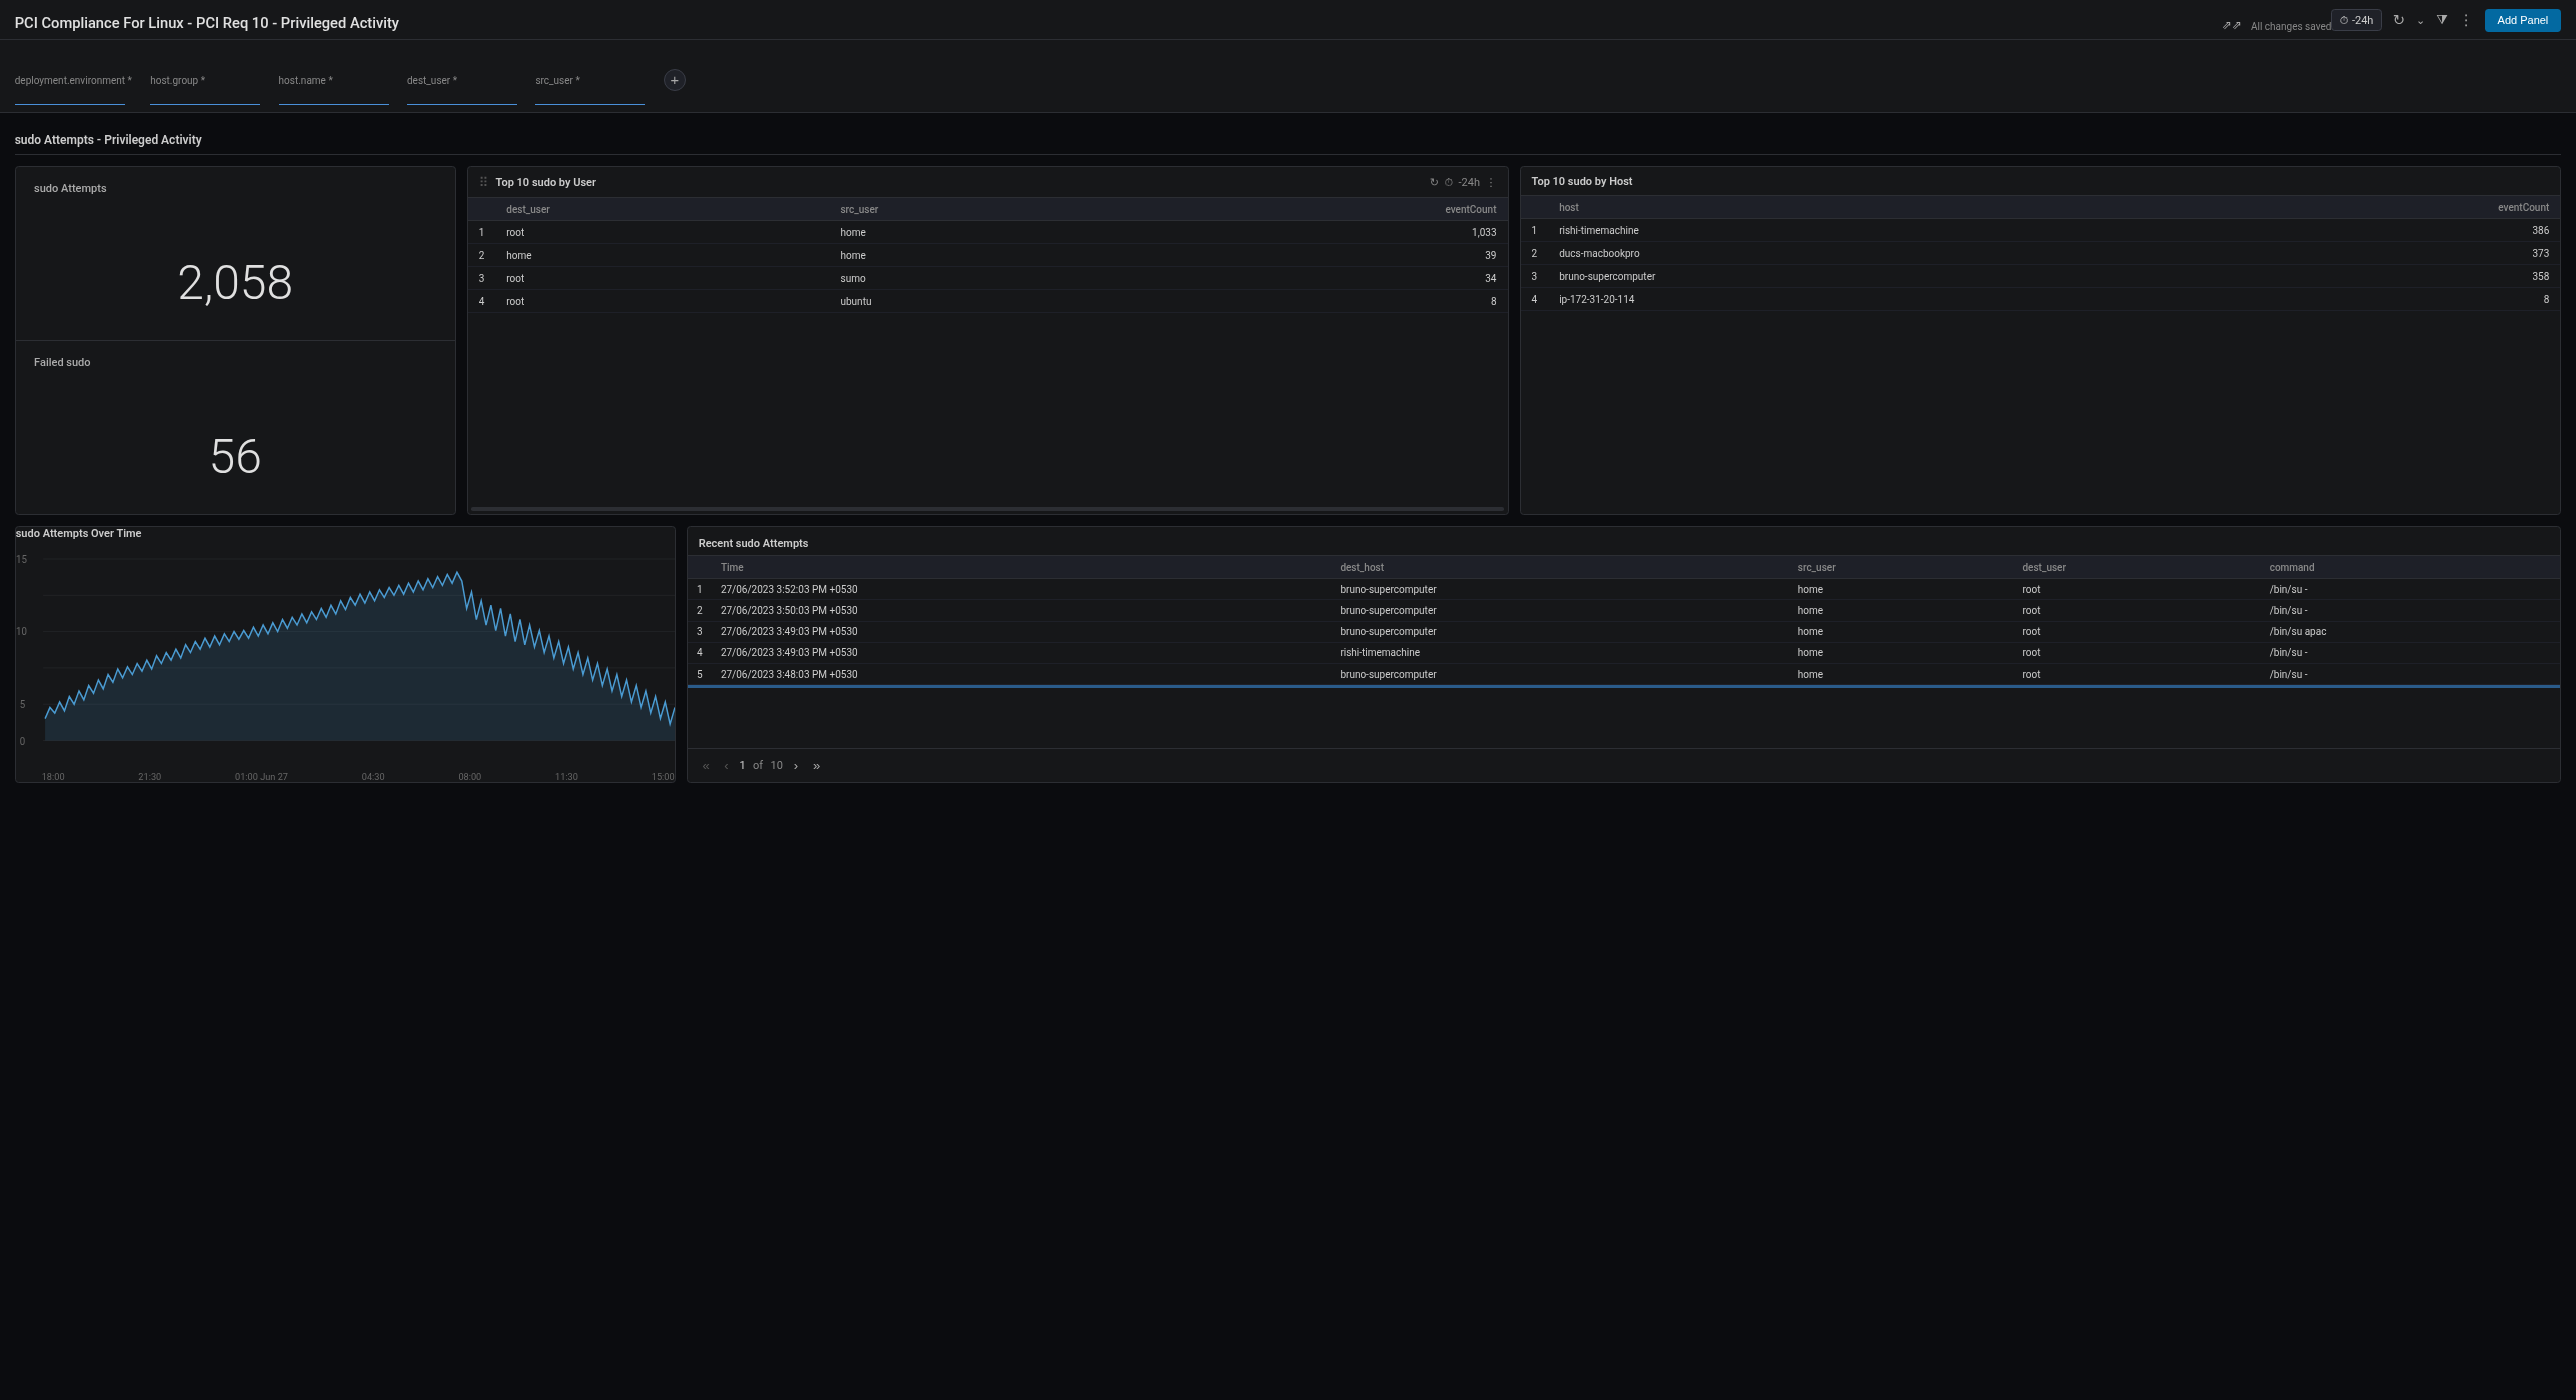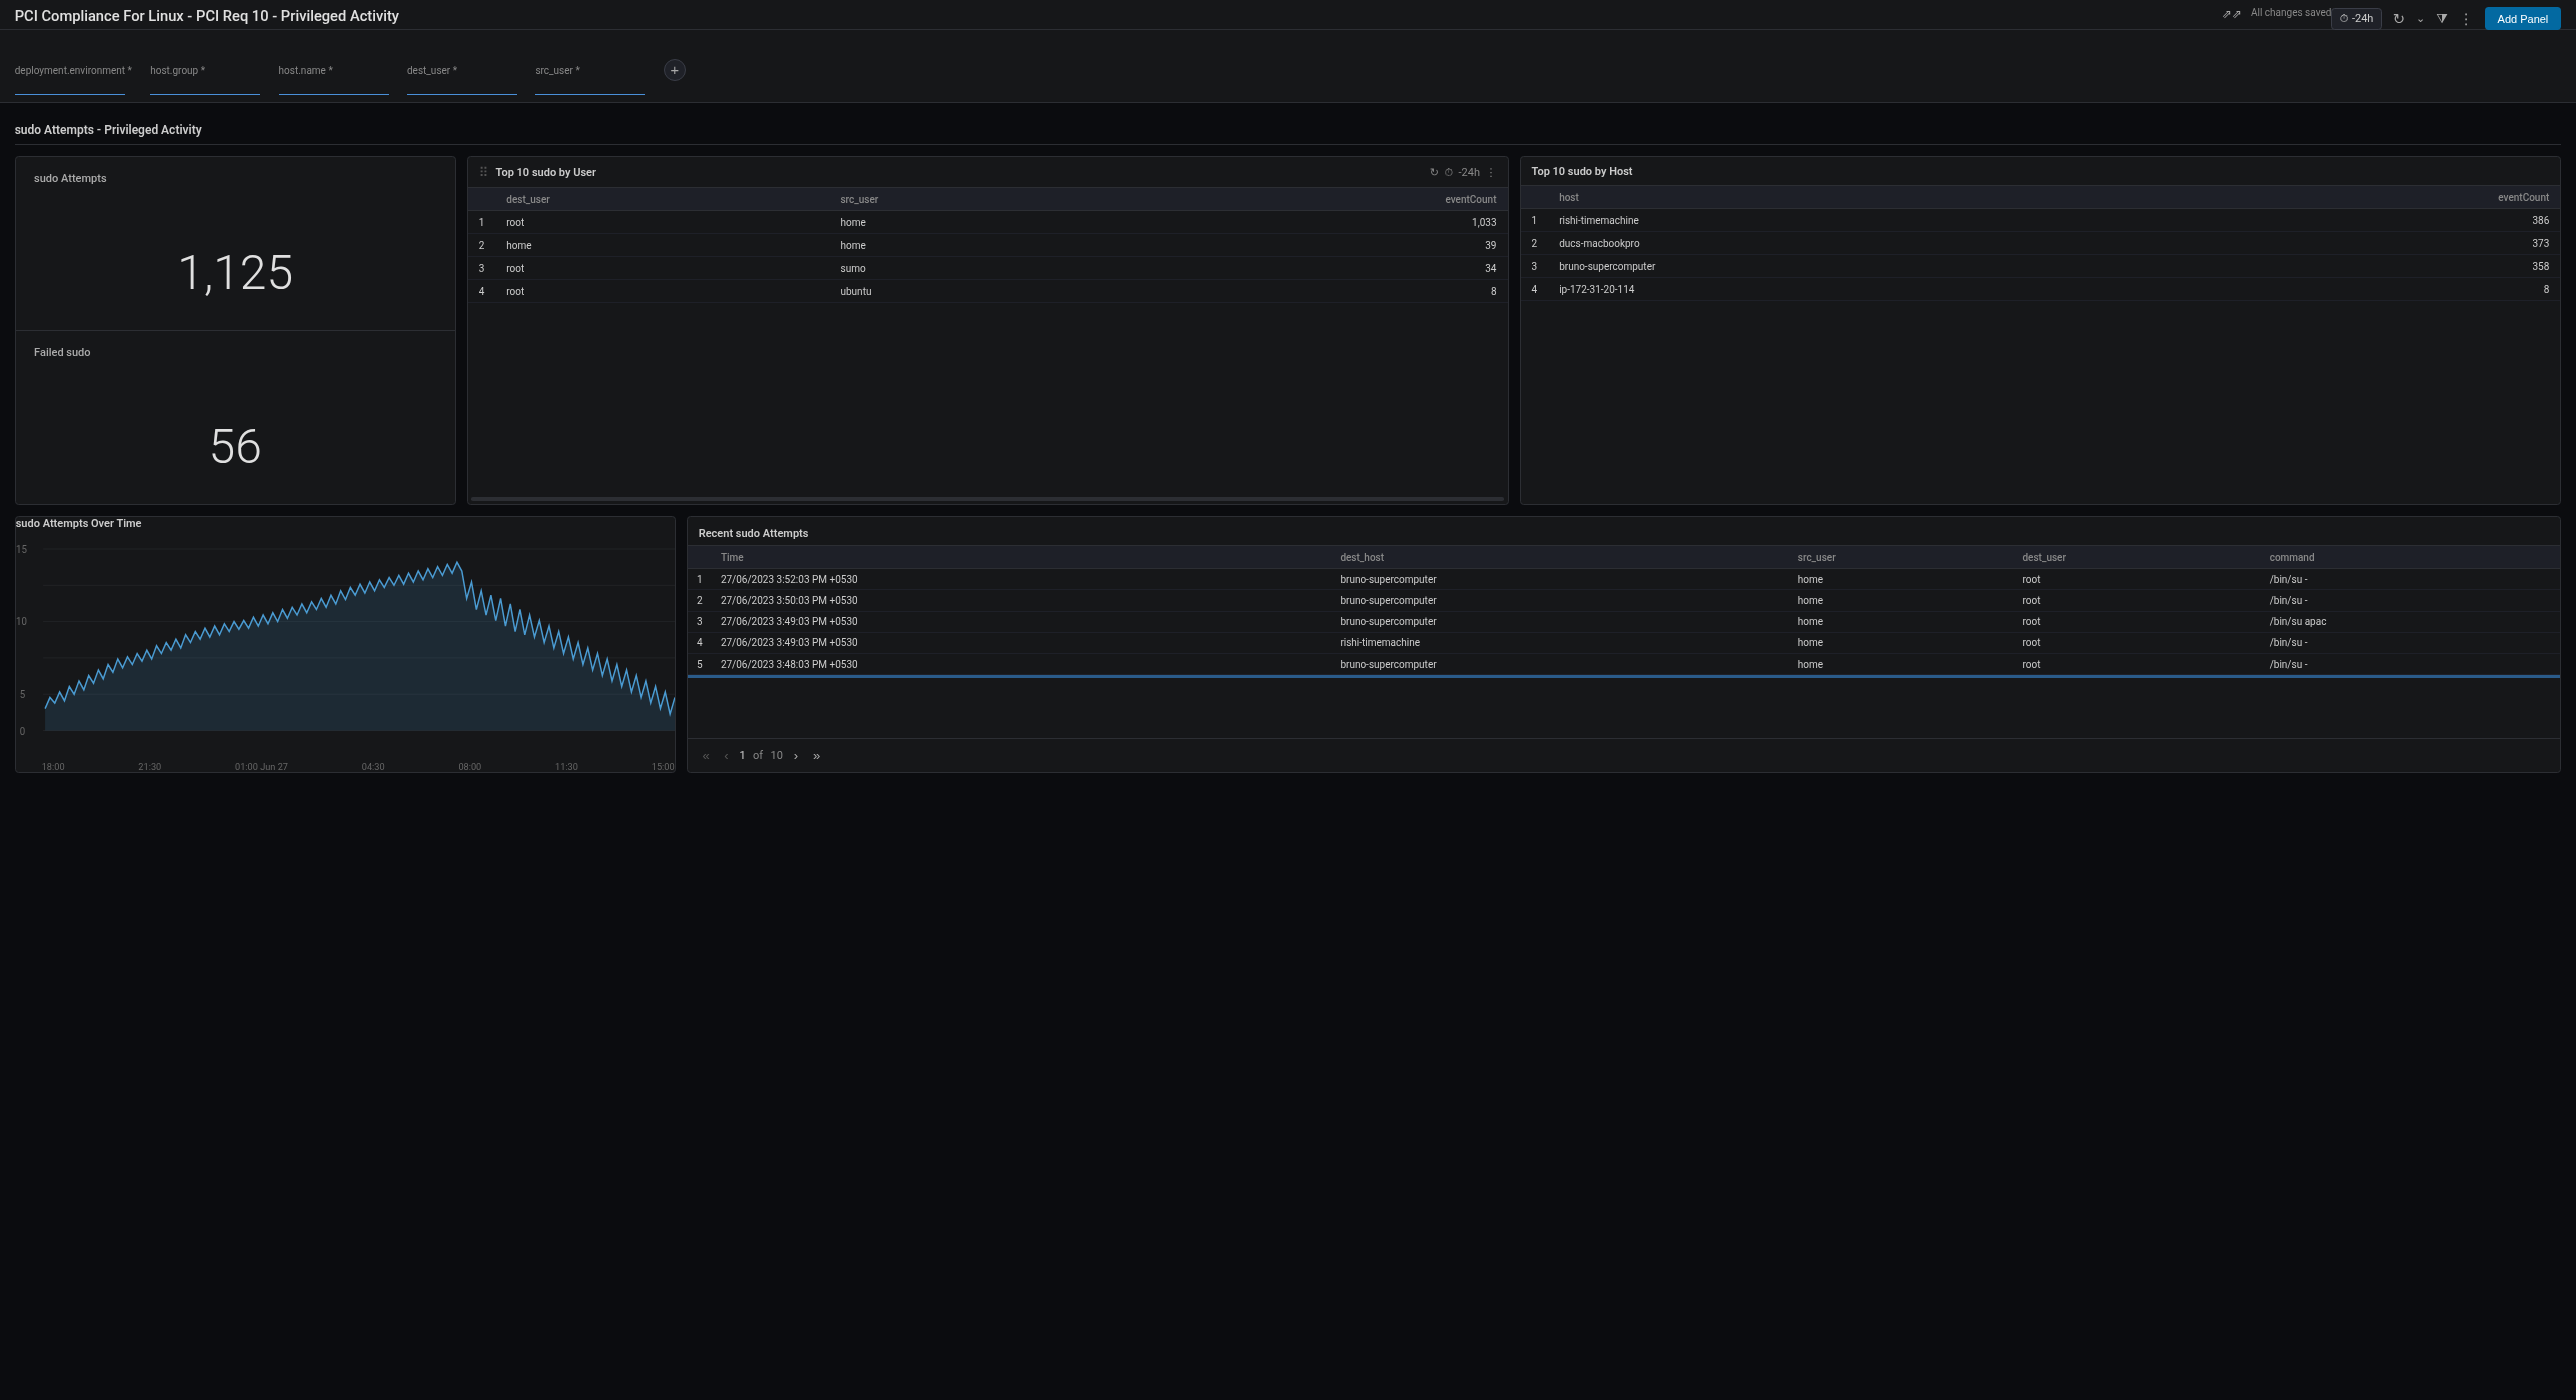--- a/index.html
+++ b/index.html
@@ -7,25 +7,25 @@
       background: #0b0c0f;
       color: #cccccc;
       font-family: -apple-system, BlinkMacSystemFont, 'Segoe UI', Roboto, sans-serif;
       font-size: 11px;
       min-height: 100vh;
     }
 
     
     .header {
       display: flex;
-      align-items: flex-start;
+      align-items: flex-end;
       padding: 7.3px 14.7px;
       background: #161719;
       border-bottom: 0.9px solid #2c2e33;
-      height: 30px;
+      height: 40px;
     }
     .header-title {
       font-size: 14.7px;
       font-weight: 500;
       color: #e0e0e0;
       flex: 1;
     }
     .header-actions {
       display: flex;
       align-items: center;
@@ -390,21 +390,21 @@
 </div>
 
 <div class="main-content">
   <div class="section-title">sudo Attempts - Privileged Activity</div>
 
   <div class="top-row">
 
     <div class="stat-panel">
       <div class="stat-item">
         <span class="stat-label">sudo Attempts</span>
-        <div class="stat-value">1,125</div>
+        <div class="stat-value">2,058</div>
       </div>
       <div class="stat-item">
         <span class="stat-label">Failed sudo</span>
         <div class="stat-value">56</div>
       </div>
     </div>
 
     <div class="table-panel">
       <div class="panel-header">
         <span class="panel-drag-handle">⠿</span>

